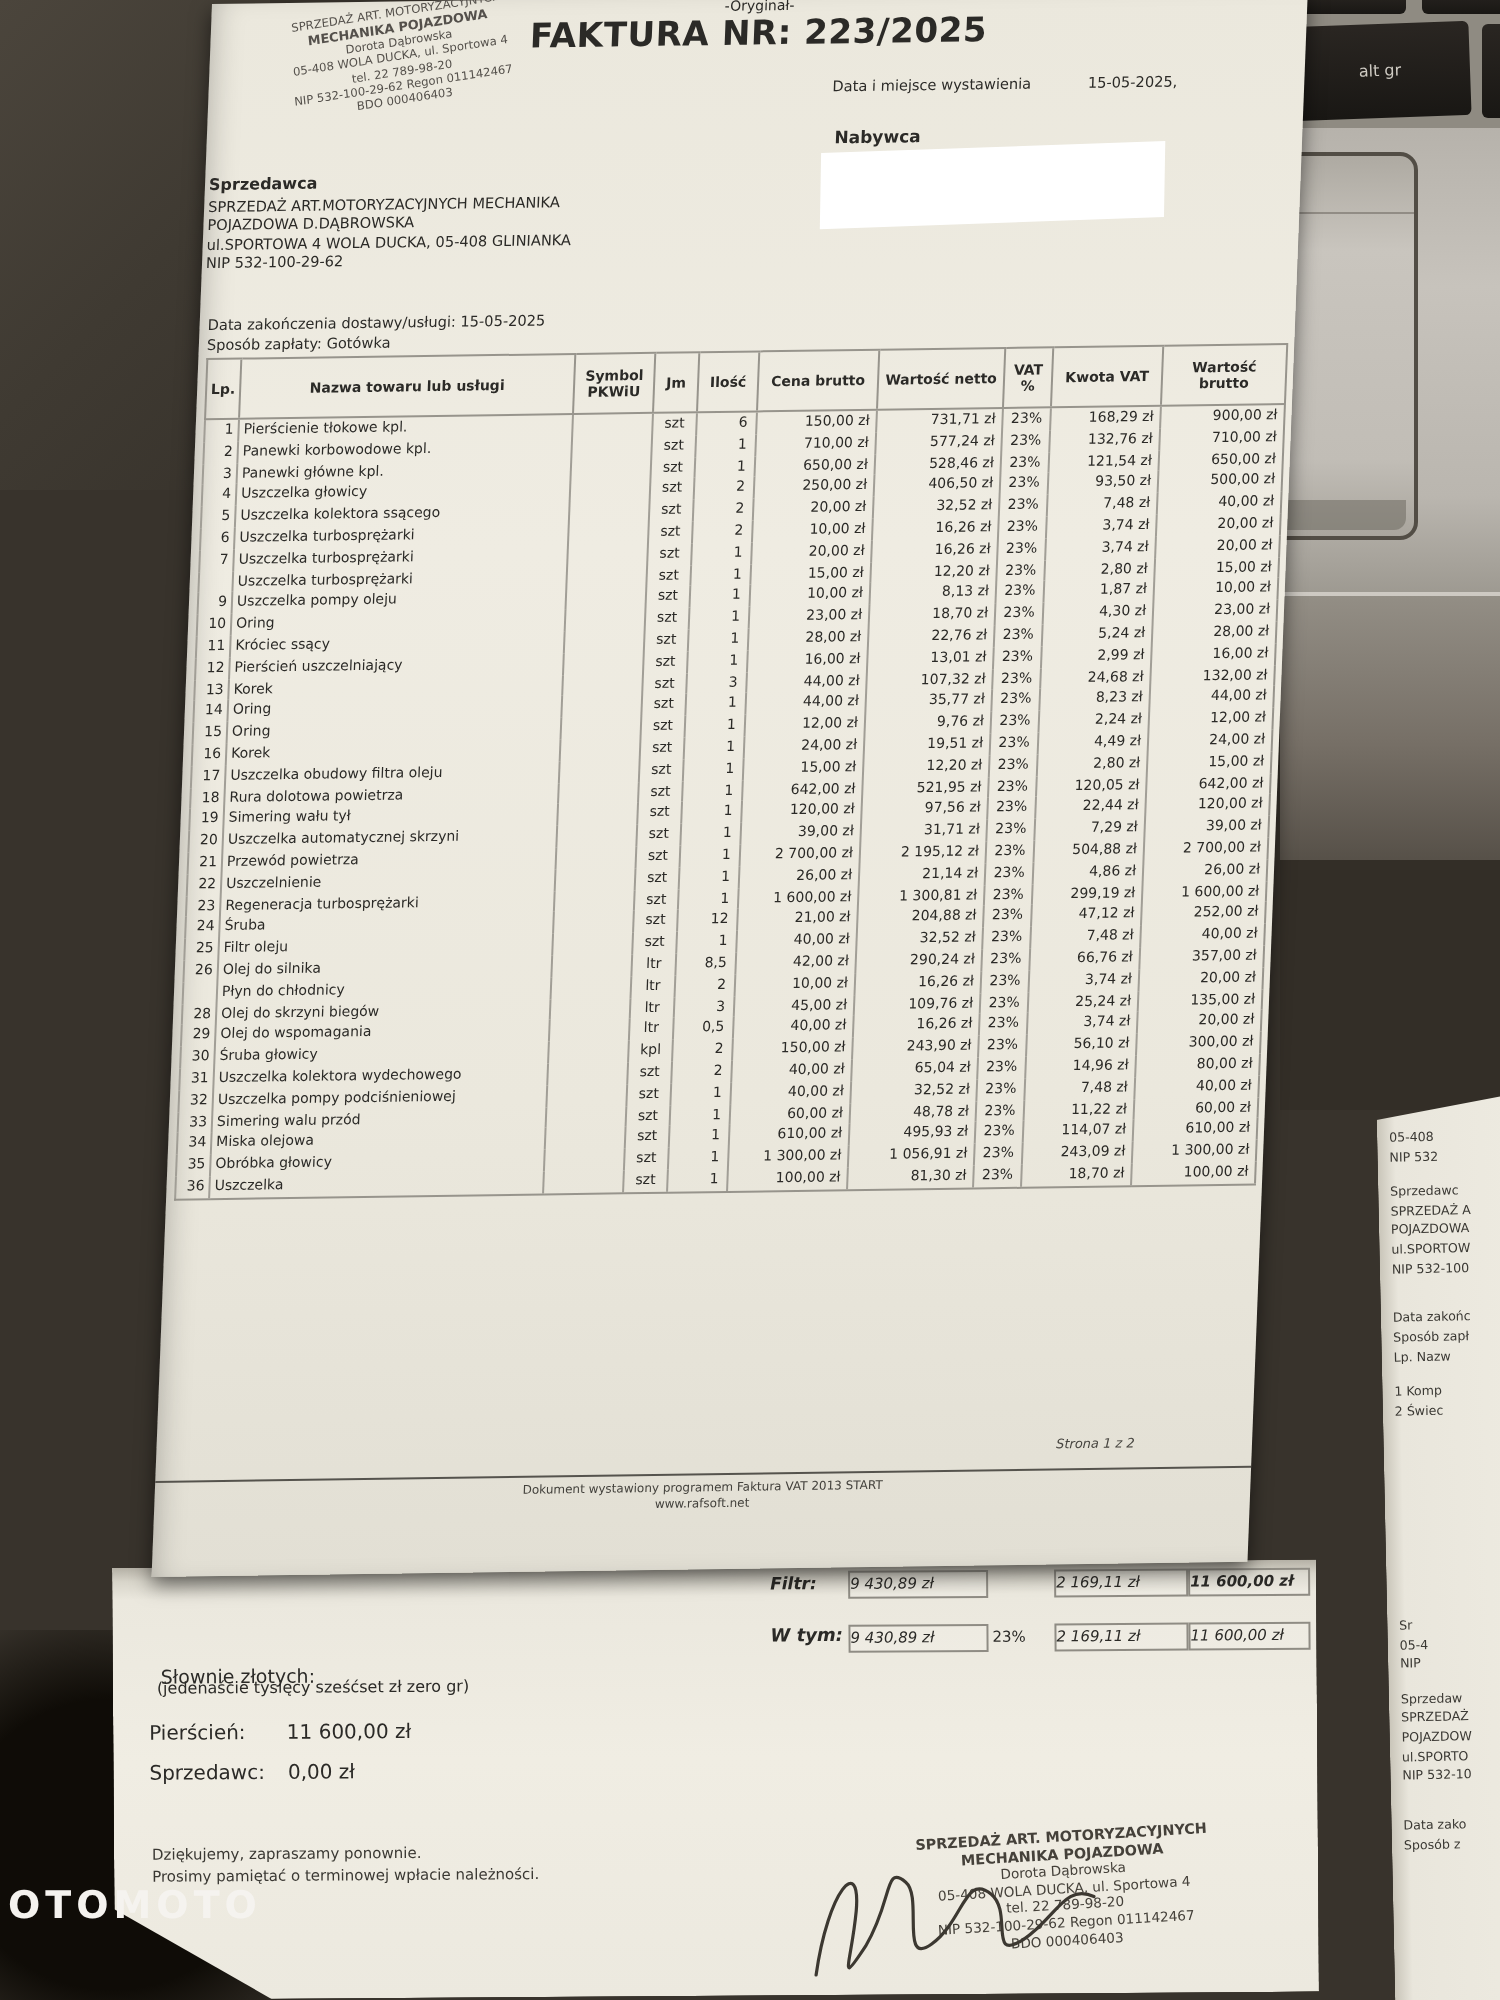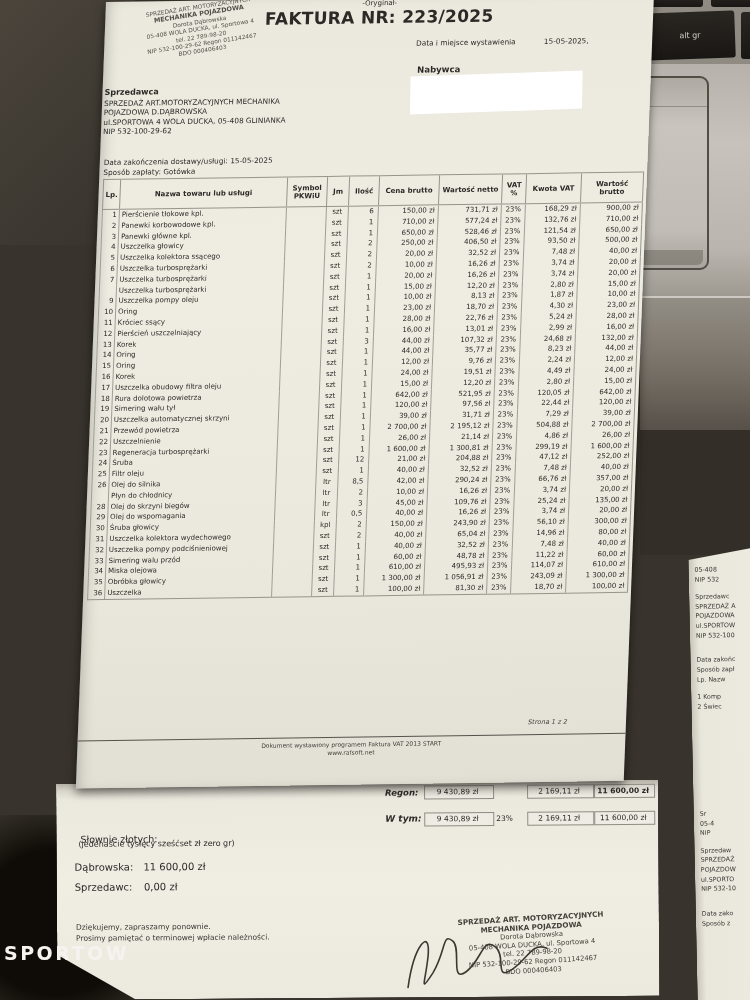--- a/index.html
+++ b/index.html
@@ -45,21 +45,21 @@
   .side-paper [data-lines] div{margin-bottom:1.5px;min-height:6px;}
 
   
   .page2{position:absolute;left:56px;top:784px;width:602px;height:216px;
     background:linear-gradient(180deg,#b4b0a5 0,#d8d5ca 7px,#ebe8de 16px,#f0ede3 45%,#ece9df 100%);
     clip-path:polygon(0 0,100% 0,100% 100%,13% 100%,0 79%);
     transform:rotate(-0.4deg);transform-origin:top left;}
   .p2-razem{position:absolute;left:0;top:4px;width:100%;height:14px;font-size:7.5px;}
   .p2-razem-label{position:absolute;left:329px;top:2px;font-weight:bold;font-style:italic;font-size:8.5px;}
   .p2-box{position:absolute;border:1px solid #8f8c84;height:12px;line-height:12px;
-    text-align:center;padding-right:3px;font-size:7.5px;background:rgba(255,255,255,.12);}
+    text-align:left;padding-right:3px;font-size:7.5px;background:rgba(255,255,255,.12);font-style:italic;}
   .p2-razem .b1{left:368px;width:65px;}
   .p2-razem .b2{left:471px;width:62px;}
   .p2-razem .b3{left:538px;width:56px;font-weight:bold;}
   .p2-wtym{position:absolute;left:0;top:30px;width:100%;height:16px;}
   .p2-wtym-label{position:absolute;left:329px;top:2px;font-weight:bold;font-style:italic;font-size:9px;}
   .p2-wtym .b1{left:368px;width:65px;top:1px;}
   .p2-rate{position:absolute;left:440px;top:3px;font-size:7.5px;}
   .p2-wtym .b2{left:471px;width:62px;top:1px;}
   .p2-wtym .b3{left:538px;width:56px;top:1px;}
   .p2-words-label{position:absolute;left:24px;top:34px;font-size:9.5px;margin-top:16px;}
@@ -177,35 +177,35 @@
         <div>NIP 532-10</div>
         <div></div>
         <div></div>
         <div>Data zako</div>
         <div>Sposób z</div>
       </div>
   </div>
 
   <div class="page2">
     <div class="p2-razem">
-      <span class="p2-razem-label">Regon:</span>
+      <span class="p2-razem-label">Filtr:</span>
       <span class="p2-box b1">9 430,89 zł</span>
       <span class="p2-box b2">2 169,11 zł</span>
       <span class="p2-box b3">11 600,00 zł</span>
     </div>
     <div class="p2-wtym">
       <span class="p2-wtym-label">W tym:</span>
       <span class="p2-box b1">9 430,89 zł</span>
       <span class="p2-rate">23%</span>
       <span class="p2-box b2">2 169,11 zł</span>
       <span class="p2-box b3">11 600,00 zł</span>
     </div>
     <div class="p2-words-label">Słownie złotych:</div>
     <div class="p2-words">(jedenaście tysięcy sześćset zł zero gr)</div>
-    <div class="p2-paid-label">Dąbrowska:</div>
+    <div class="p2-paid-label">Pierścień:</div>
     <div class="p2-paid-value">11 600,00 zł</div>
     <div class="p2-left-label">Sprzedawc:</div>
     <div class="p2-left-value">0,00 zł</div>
     <div class="p2-thanks" data-lines="page2.thanks_lines">
         <div>Dziękujemy, zapraszamy ponownie.</div>
         <div>Prosimy pamiętać o terminowej wpłacie należności.</div>
       </div>
     <div class="p2-stamp">
       <div data-lines="page2.stamp_lines">
           <div>SPRZEDAŻ ART. MOTORYZACYJNYCH</div>
@@ -718,14 +718,14 @@
     </table>
 
     <div class="p1-pagenum">Strona 1 z 2</div>
     <div class="p1-rule"></div>
     <div class="p1-footer">
       <div>Dokument wystawiony programem Faktura VAT 2013 START</div>
       <div>www.rafsoft.net</div>
     </div>
   </div>
 
-  <div class="otomoto">SPORTOW</div>
+  <div class="otomoto">OTOMOTO</div>
 </div>
 
 </body></html>

